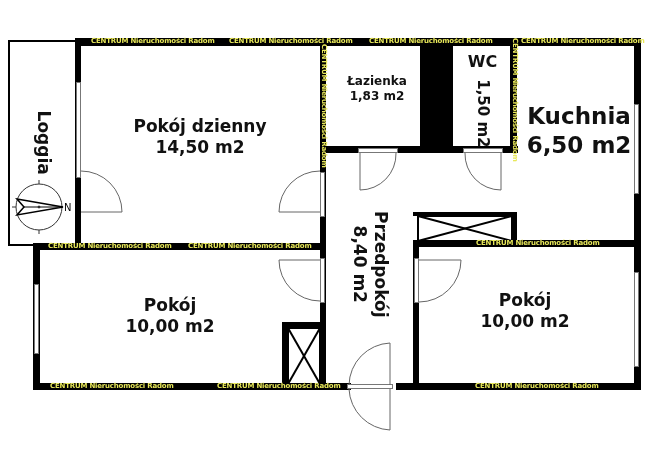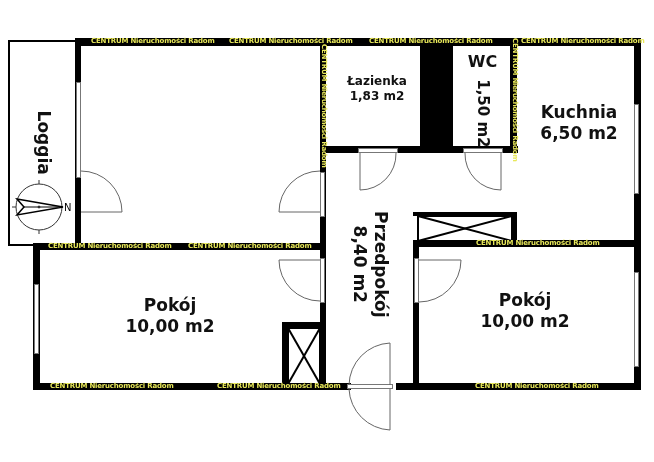--- a/index.html
+++ b/index.html
@@ -103,34 +103,38 @@
   <div class="wm" style="left:50px;top:383px;">CENTRUM Nieruchomości Radom</div>
   <div class="wm" style="left:217px;top:383px;">CENTRUM Nieruchomości Radom</div>
   <div class="wm" style="left:475px;top:383px;">CENTRUM Nieruchomości Radom</div>
   <div class="wm v" style="left:327px;top:44px;">CENTRUM Nieruchomości Radom</div>
   <div class="wm v" style="left:518px;top:38px;">CENTRUM Nieruchomości Radom</div>
 
   <div class="label rot" style="left:-2px;top:132px;width:90px;font-size:17px;">
     <span>Loggia</span>
   </div>
 
+  <div class="label" style="left:110px;top:116px;width:180px;font-size:17px;">
+    <span>Pokój dzienny</span>
+    <span>14,50 m2</span>
+  </div>
 
   <div class="label" style="left:326px;top:74px;width:102px;font-size:12px;">
     <span>Łazienka</span>
     <span>1,83 m2</span>
   </div>
 
   <div class="label" style="left:455px;top:52px;width:55px;font-size:16px;">
     <span>WC</span>
   </div>
   <div class="label rot" style="left:444px;top:104px;width:78px;font-size:15px;">
     <span>1,50 m2</span>
   </div>
 
-  <div class="label" style="left:523px;top:102px;width:112px;font-size:17px;">
+  <div class="label" style="left:523px;top:102px;width:112px;font-size:23px;">
     <span>Kuchnia</span>
     <span>6,50 m2</span>
   </div>
 
   <div class="label rot" style="left:305px;top:243px;width:130px;font-size:17px;">
     <span>Przedpokój</span>
     <span>8,40 m2</span>
   </div>
 
   <div class="label" style="left:100px;top:295px;width:140px;font-size:17px;">

